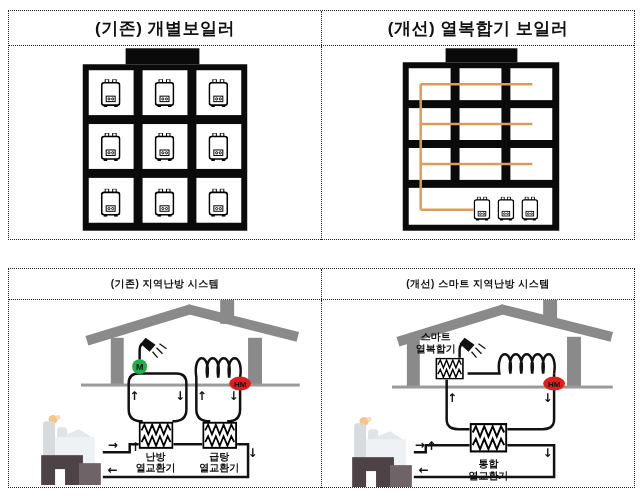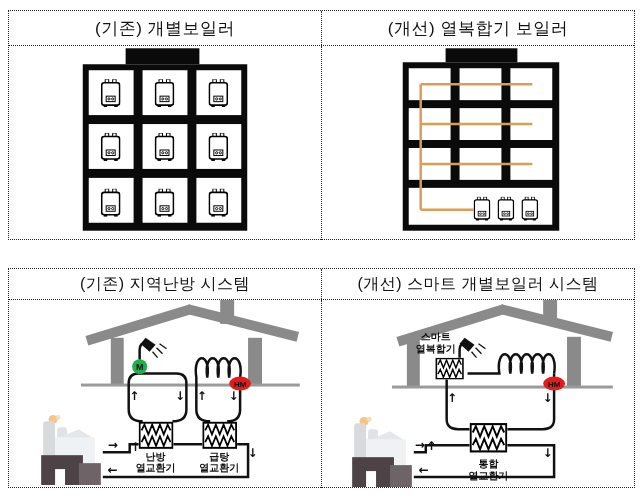--- a/index.html
+++ b/index.html
@@ -4,22 +4,22 @@
 <style>
   html,body{margin:0;padding:0;background:#fff;}
   body{width:644px;height:499px;position:relative;font-family:"Liberation Sans","DejaVu Sans",sans-serif;color:#111;}
   .cmp-table{position:absolute;left:8px;width:627px;border:1px dotted #222;background:#fff;box-sizing:border-box;}
   #table-boilers{top:10px;height:230px;}
   #table-piping{top:268px;height:220px;}
   .hdr-row{display:flex;border-bottom:1px dotted #222;}
   #table-boilers .hdr-row{height:34px;}
   #table-piping .hdr-row{height:30px;}
   .hdr-cell{flex:1;display:flex;align-items:center;justify-content:center;
-            font-weight:normal;font-size:17px;letter-spacing:0.5px;}
-  #table-piping .hdr-cell{font-size:16px;}
+            font-weight:bold;font-size:17px;letter-spacing:0.5px;}
+  #table-piping .hdr-cell{font-size:10px;}
   .hdr-cell.first{border-right:1px dotted #222;}
   .body-row{display:flex;}
   #table-boilers .body-row{height:194px;}
   #table-piping .body-row{height:188px;}
   .body-cell{flex:1;position:relative;}
   .body-cell.first{border-right:1px dotted #222;}
   svg{display:block;}
   .klabel{font-family:"Liberation Sans","DejaVu Sans",sans-serif;font-weight:bold;fill:#111;}
   .arrow{font-family:"DejaVu Sans",sans-serif;font-size:12px;font-weight:bold;fill:#111;}
 </style>
@@ -120,21 +120,21 @@
           <use href="#boiler" x="200" y="151" width="17" height="24"></use>
         </g>
       </svg>
     </div>
   </div>
 </div>
 
 <div class="cmp-table" id="table-piping">
   <div class="hdr-row">
     <div class="hdr-cell first">(기존) 지역난방 시스템</div>
-    <div class="hdr-cell">(개선) 스마트 개별보일러 시스템</div>
+    <div class="hdr-cell">(개선) 스마트 지역난방 시스템</div>
   </div>
   <div class="body-row">
 
     <div class="body-cell first">
       <svg viewBox="0 0 313 189" width="100%" height="100%" preserveAspectRatio="xMidYMid meet">
         <rect x="212" y="0" width="14" height="24" fill="#8A8A8A"></rect>
         <g fill="none" stroke="#8A8A8A" stroke-width="10">
           <path d="M78,41 L183,9"></path>
           <path d="M179,9 L290,37"></path>
         </g>

